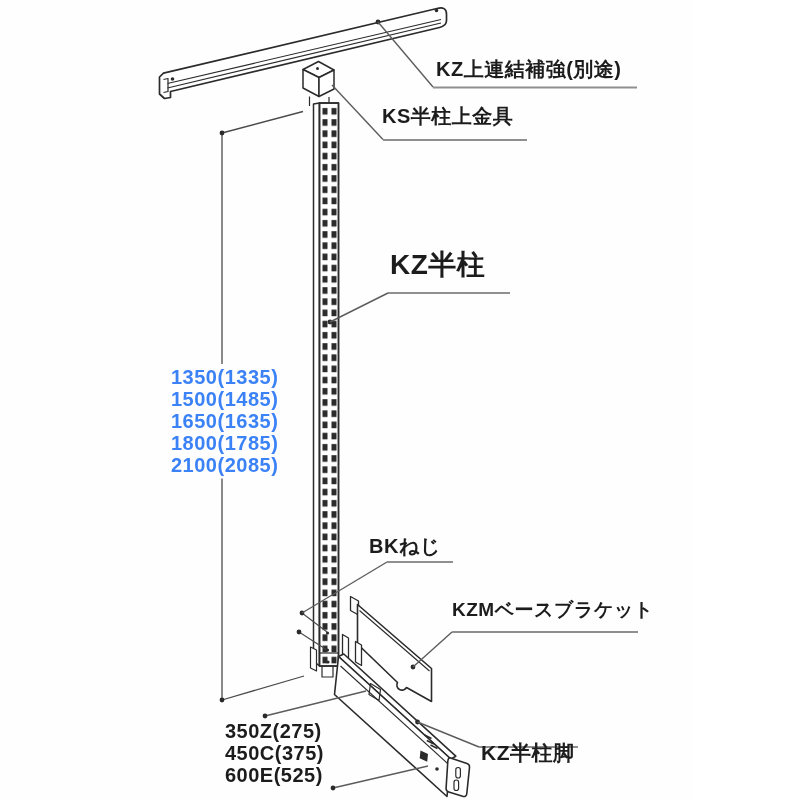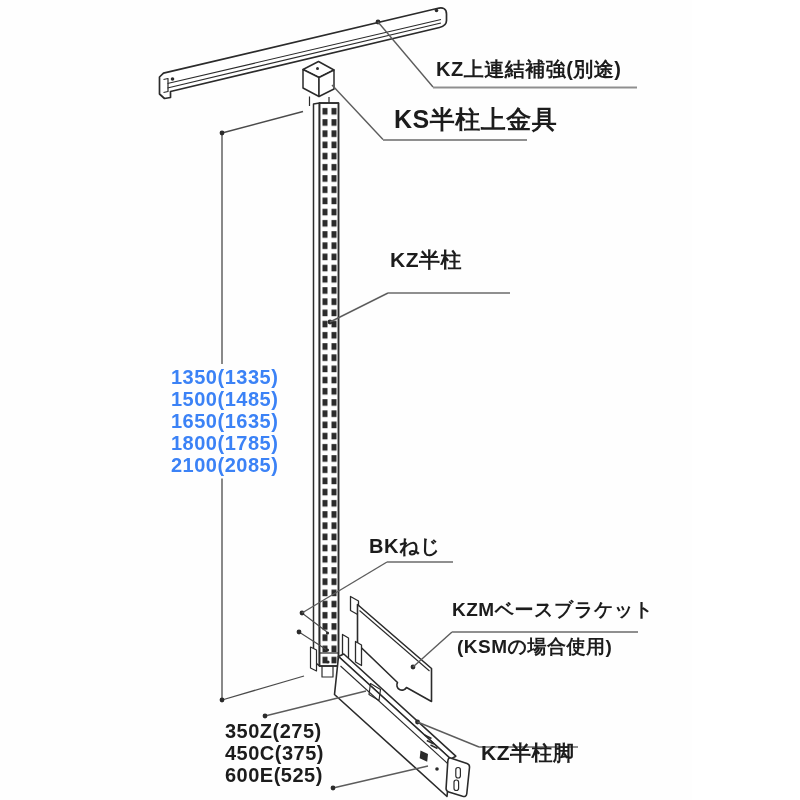--- a/index.html
+++ b/index.html
@@ -7,22 +7,22 @@
     position:relative;width:692px;height:800px;background:#fefefe;
     font-family:"Liberation Sans","DejaVu Sans",sans-serif;
     overflow:hidden;
   }
   svg{position:absolute;left:0;top:0;}
   .lbl{
     position:absolute;color:#1c1c1c;font-weight:bold;white-space:nowrap;
     letter-spacing:0.5px;
   }
   .lbl-beam{left:436px;top:56px;font-size:20px;}
-  .lbl-topbracket{left:382px;top:103px;font-size:25px;margin-left:12px;}
-  .lbl-post{left:390px;top:246px;font-size:21px;}
+  .lbl-topbracket{left:382px;top:103px;font-size:20px;}
+  .lbl-post{left:390px;top:246px;font-size:28px;}
   .lbl-screw{left:369px;top:533px;font-size:20px;}
   .lbl-base1{left:452px;top:597px;font-size:19px;}
   .lbl-base2{left:457px;top:634px;font-size:19px;}
   .lbl-leg{left:481px;top:710px;font-size:21px;margin-top:29px;}
   .dim-block{position:absolute;left:171px;top:366px;font-size:20px;line-height:22px;
     font-weight:bold;color:#3b82f6;letter-spacing:0.5px;}
   .depth-block{position:absolute;left:225px;top:720px;font-size:20px;line-height:22px;
     font-weight:bold;color:#1c1c1c;letter-spacing:0.5px;}
 </style>
 </head>
@@ -125,21 +125,20 @@
       <path d="M333,788 L428,766"></path>
       <circle cx="333" cy="788" r="2.4" fill="#2b2b2b" stroke="none"></circle>
     </g>
   </svg>
 
   <div class="lbl lbl-beam">KZ上連結補強(別途)</div>
   <div class="lbl lbl-topbracket">KS半柱上金具</div>
   <div class="lbl lbl-post">KZ半柱</div>
   <div class="lbl lbl-screw">BKねじ</div>
   <div class="lbl lbl-base1">KZMベースブラケット</div>
-  <div class="lbl lbl-base2">(KSMの場合使用)</div>
   <div class="lbl lbl-leg">KZ半柱脚</div>
 
   <div class="dim-block">
     <div>1350(1335)</div>
     <div>1500(1485)</div>
     <div>1650(1635)</div>
     <div>1800(1785)</div>
     <div>2100(2085)</div>
   </div>
 

